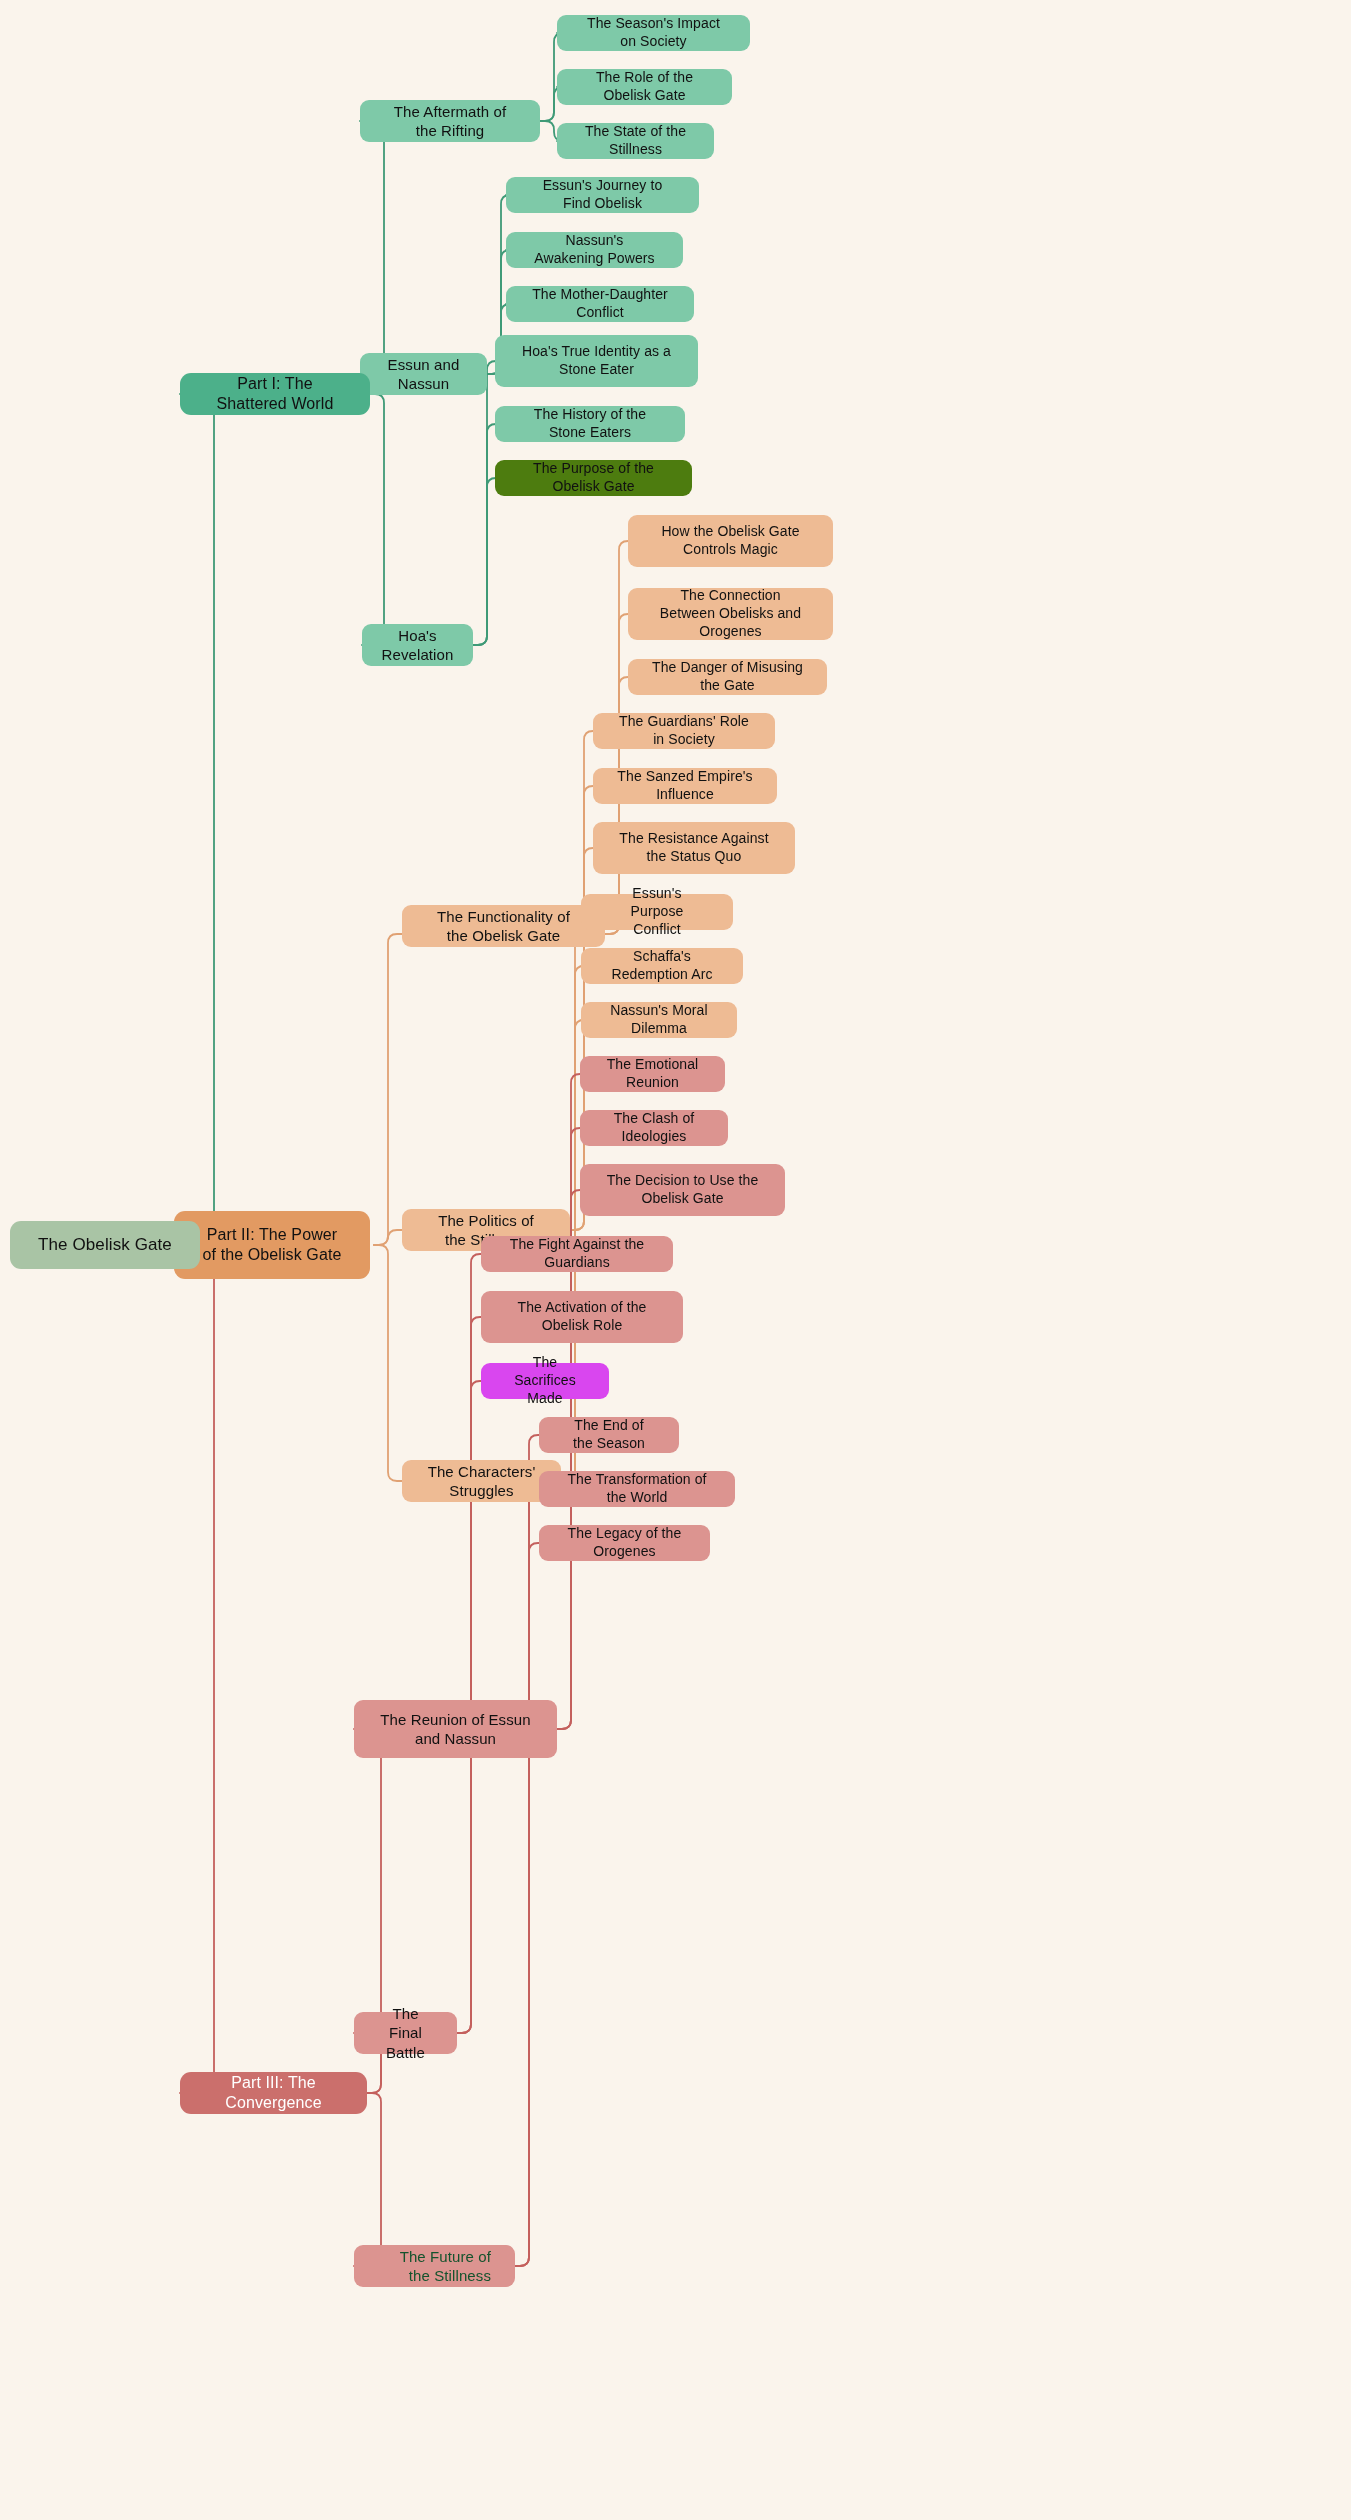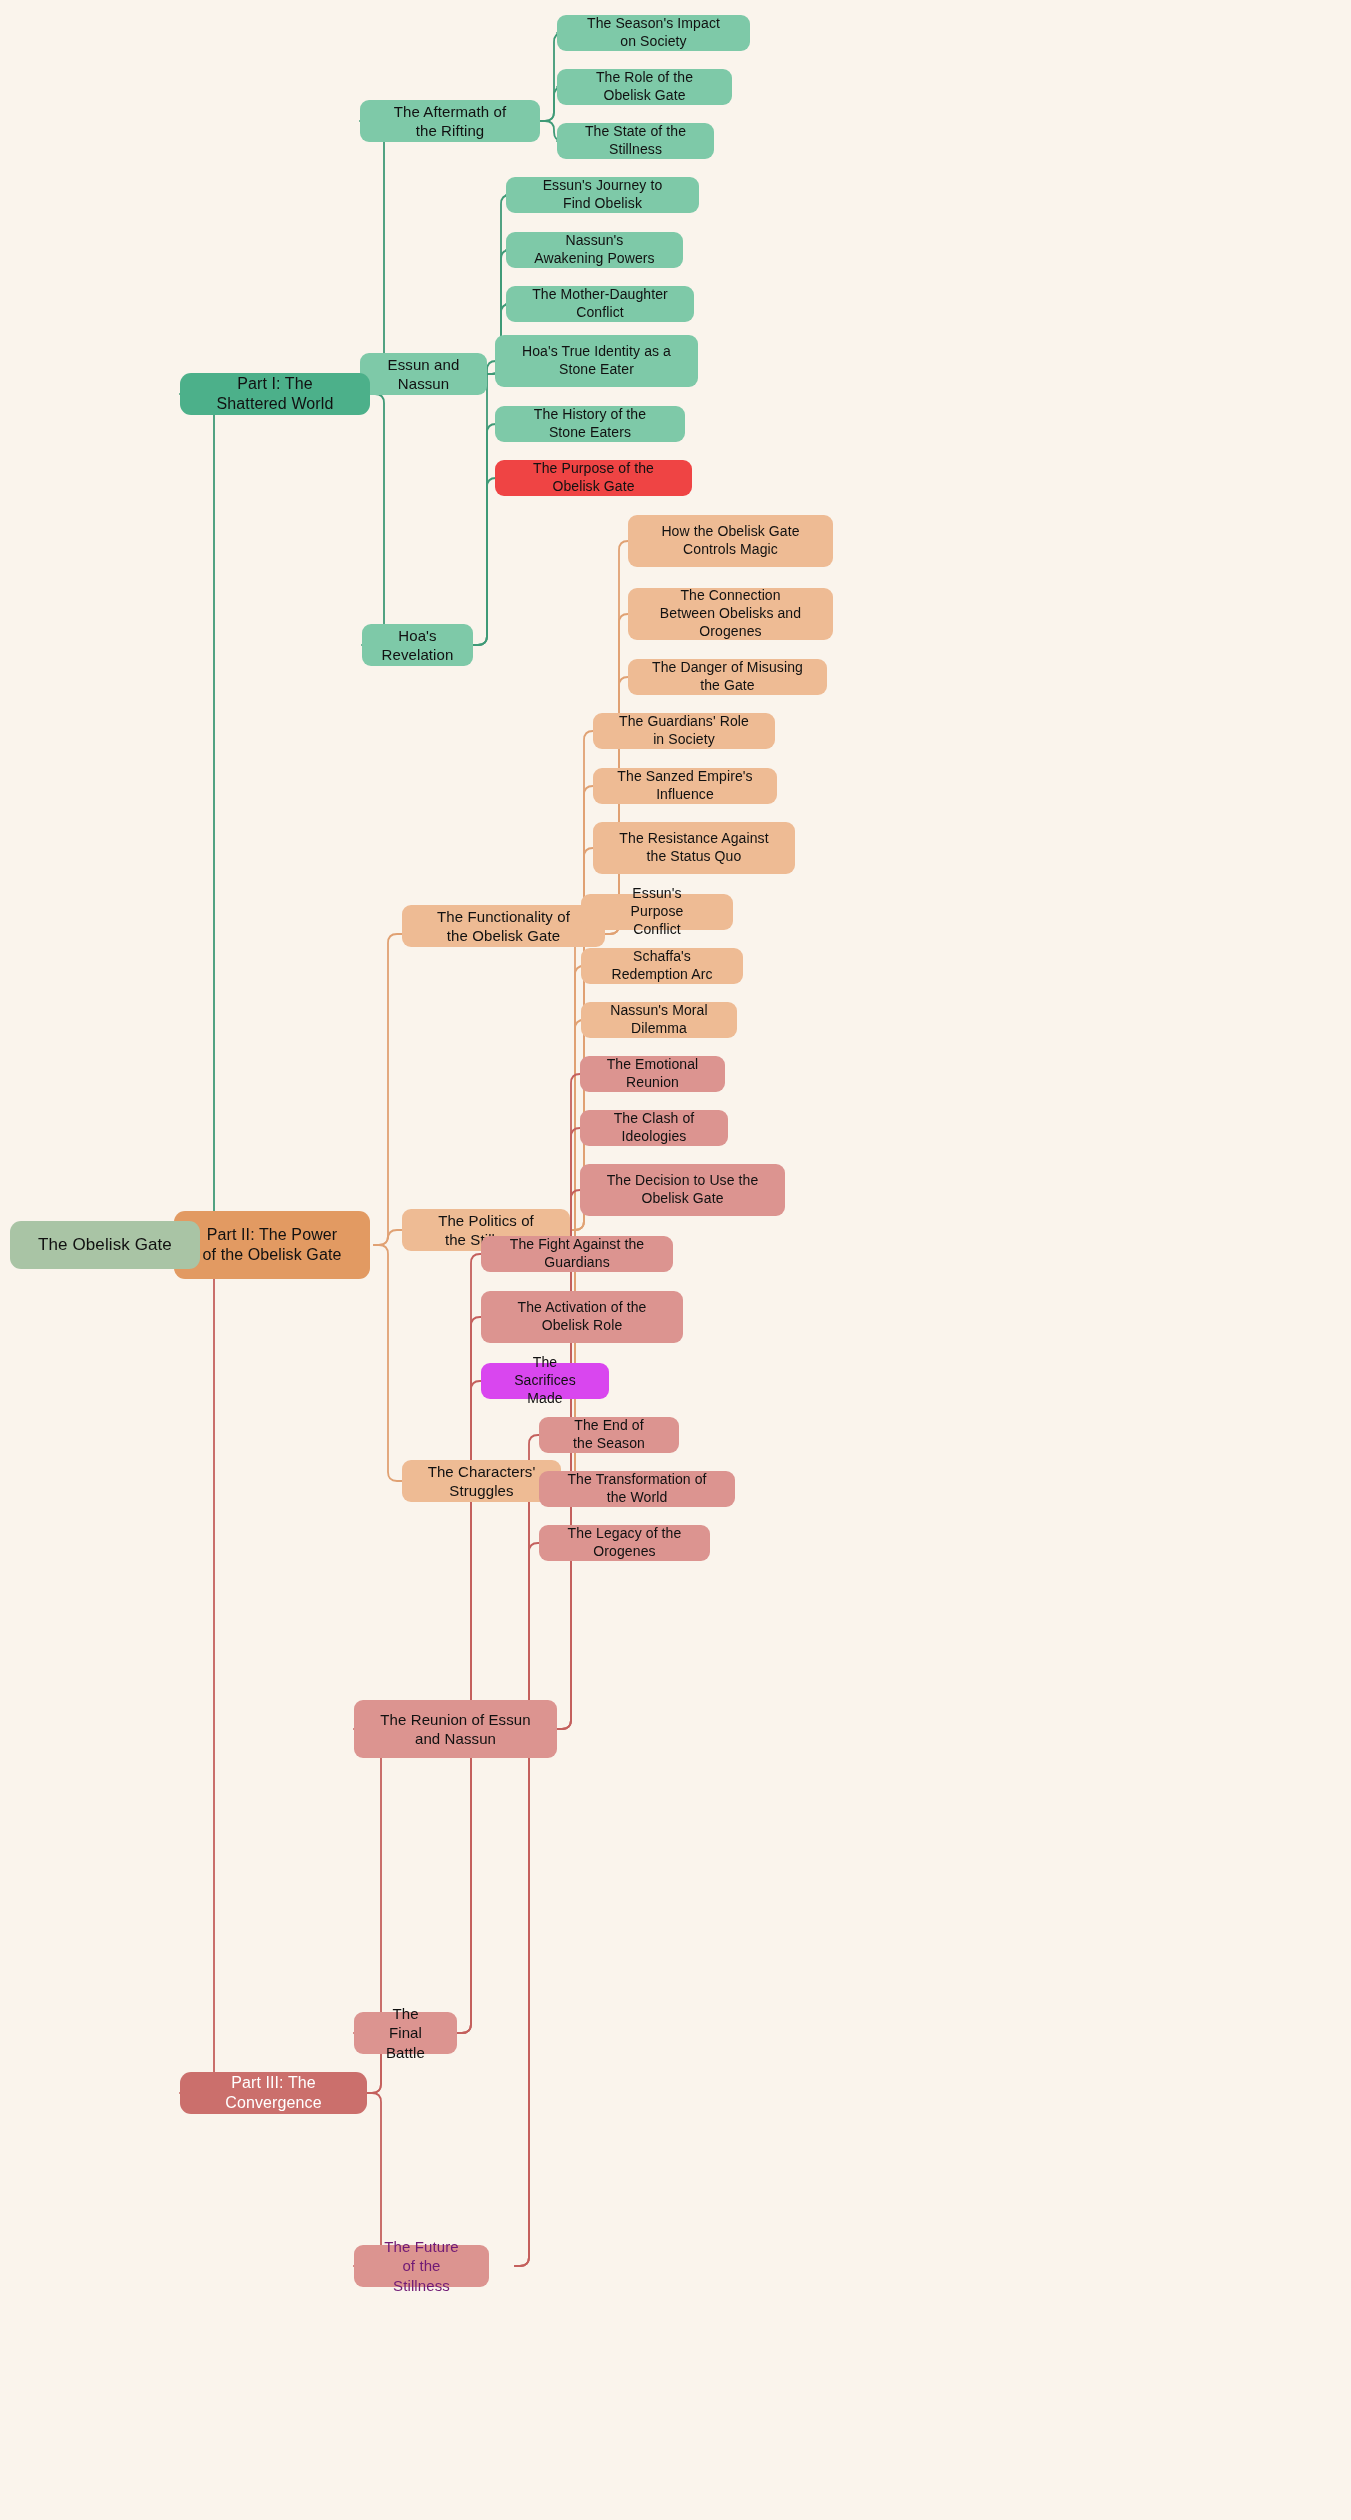--- a/index.html
+++ b/index.html
@@ -94,21 +94,21 @@
       <div class="node level3" style="left: 557px; top: 15px; width: 193px; height: 36px; background: rgb(126, 201, 168); color: rgb(17, 17, 17); font-size: 14px;">The Season's Impact on Society</div>
       <div class="node level3" style="left: 557px; top: 69px; width: 175px; height: 36px; background: rgb(126, 201, 168); color: rgb(17, 17, 17); font-size: 14px;">The Role of the Obelisk Gate</div>
       <div class="node level3" style="left: 557px; top: 123px; width: 157px; height: 36px; background: rgb(126, 201, 168); color: rgb(17, 17, 17); font-size: 14px;">The State of the Stillness</div>
       <div class="node level2" style="left: 360px; top: 100px; width: 180px; height: 42px; background: rgb(126, 201, 168); color: rgb(17, 17, 17); font-size: 15px;">The Aftermath of the Rifting</div>
       <div class="node level3" style="left: 506px; top: 177px; width: 193px; height: 36px; background: rgb(126, 201, 168); color: rgb(17, 17, 17); font-size: 14px;">Essun's Journey to Find Obelisk</div>
       <div class="node level3" style="left: 506px; top: 232px; width: 177px; height: 36px; background: rgb(126, 201, 168); color: rgb(17, 17, 17); font-size: 14px;">Nassun's Awakening Powers</div>
       <div class="node level3" style="left: 506px; top: 286px; width: 188px; height: 36px; background: rgb(126, 201, 168); color: rgb(17, 17, 17); font-size: 14px;">The Mother-Daughter Conflict</div>
       <div class="node level2" style="left: 360px; top: 353px; width: 127px; height: 42px; background: rgb(126, 201, 168); color: rgb(17, 17, 17); font-size: 15px;">Essun and Nassun</div>
       <div class="node level3" style="left: 495px; top: 335px; width: 203px; height: 52px; background: rgb(126, 201, 168); color: rgb(17, 17, 17); font-size: 14px;">Hoa's True Identity as a Stone Eater</div>
       <div class="node level3" style="left: 495px; top: 406px; width: 190px; height: 36px; background: rgb(126, 201, 168); color: rgb(17, 17, 17); font-size: 14px;">The History of the Stone Eaters</div>
-      <div class="node level3" style="left: 495px; top: 460px; width: 197px; height: 36px; background: #ef4444; color: rgb(17, 17, 17); font-size: 14px;">The Purpose of the Obelisk Gate</div>
+      <div class="node level3" style="left: 495px; top: 460px; width: 197px; height: 36px; background: #4d7c0f; color: rgb(17, 17, 17); font-size: 14px;">The Purpose of the Obelisk Gate</div>
       <div class="node level2" style="left: 362px; top: 624px; width: 111px; height: 42px; background: rgb(126, 201, 168); color: rgb(17, 17, 17); font-size: 15px;">Hoa's Revelation</div>
       <div class="node level1" style="left: 180px; top: 373px; width: 190px; height: 42px; background: rgb(76, 176, 138); color: rgb(17, 17, 17); font-size: 16px;">Part I: The Shattered World</div>
       <div class="node level3" style="left: 628px; top: 515px; width: 205px; height: 52px; background: rgb(238, 187, 148); color: rgb(17, 17, 17); font-size: 14px;">How the Obelisk Gate Controls Magic</div>
       <div class="node level3" style="left: 628px; top: 588px; width: 205px; height: 52px; background: rgb(238, 187, 148); color: rgb(17, 17, 17); font-size: 14px;">The Connection Between Obelisks and Orogenes</div>
       <div class="node level3" style="left: 628px; top: 659px; width: 199px; height: 36px; background: rgb(238, 187, 148); color: rgb(17, 17, 17); font-size: 14px;">The Danger of Misusing the Gate</div>
       <div class="node level2" style="left: 402px; top: 905px; width: 203px; height: 42px; background: rgb(238, 187, 148); color: rgb(17, 17, 17); font-size: 15px;">The Functionality of the Obelisk Gate</div>
       <div class="node level3" style="left: 593px; top: 713px; width: 182px; height: 36px; background: rgb(238, 187, 148); color: rgb(17, 17, 17); font-size: 14px;">The Guardians' Role in Society</div>
       <div class="node level3" style="left: 593px; top: 768px; width: 184px; height: 36px; background: rgb(238, 187, 148); color: rgb(17, 17, 17); font-size: 14px;">The Sanzed Empire's Influence</div>
       <div class="node level3" style="left: 593px; top: 822px; width: 202px; height: 52px; background: rgb(238, 187, 148); color: rgb(17, 17, 17); font-size: 14px;">The Resistance Against the Status Quo</div>
       <div class="node level2" style="left: 402px; top: 1209px; width: 168px; height: 42px; background: rgb(238, 187, 148); color: rgb(17, 17, 17); font-size: 15px;">The Politics of the Stillness</div>
@@ -121,17 +121,17 @@
       <div class="node level3" style="left: 580px; top: 1110px; width: 148px; height: 36px; background: rgb(220, 148, 144); color: rgb(17, 17, 17); font-size: 14px;">The Clash of Ideologies</div>
       <div class="node level3" style="left: 580px; top: 1164px; width: 205px; height: 52px; background: rgb(220, 148, 144); color: rgb(17, 17, 17); font-size: 14px;">The Decision to Use the Obelisk Gate</div>
       <div class="node level2" style="left: 354px; top: 1700px; width: 203px; height: 58px; background: rgb(220, 148, 144); color: rgb(17, 17, 17); font-size: 15px;">The Reunion of Essun and Nassun</div>
       <div class="node level3" style="left: 481px; top: 1236px; width: 192px; height: 36px; background: rgb(220, 148, 144); color: rgb(17, 17, 17); font-size: 14px;">The Fight Against the Guardians</div>
       <div class="node level3" style="left: 481px; top: 1291px; width: 202px; height: 52px; background: rgb(220, 148, 144); color: rgb(17, 17, 17); font-size: 14px;">The Activation of the Obelisk Role</div>
       <div class="node level3" style="left: 481px; top: 1363px; width: 128px; height: 36px; background: #d946ef; color: rgb(17, 17, 17); font-size: 14px; border-radius: 9px;">The Sacrifices Made</div>
       <div class="node level2" style="left: 354px; top: 2012px; width: 103px; height: 42px; background: rgb(220, 148, 144); color: rgb(17, 17, 17); font-size: 15px;">The Final Battle</div>
       <div class="node level3" style="left: 539px; top: 1417px; width: 140px; height: 36px; background: rgb(220, 148, 144); color: rgb(17, 17, 17); font-size: 14px;">The End of the Season</div>
       <div class="node level3" style="left: 539px; top: 1471px; width: 196px; height: 36px; background: rgb(220, 148, 144); color: rgb(17, 17, 17); font-size: 14px;">The Transformation of the World</div>
       <div class="node level3" style="left: 539px; top: 1525px; width: 171px; height: 36px; background: rgb(220, 148, 144); color: rgb(17, 17, 17); font-size: 14px;">The Legacy of the Orogenes</div>
-      <div class="node level2" style="left: 354px; top: 2245px; width: 135px; height: 42px; background: rgb(220, 148, 144); color: #701a75; font-size: 15px;">The Future of the Stillness</div>
+      <div class="node level2" style="left: 354px; top: 2245px; width: 161px; height: 42px; background: rgb(220, 148, 144); color: #14532d; font-size: 15px; text-align: right;">The Future of the Stillness</div>
       <div class="node level1" style="left: 180px; top: 2072px; width: 187px; height: 42px; background: rgb(203, 111, 108); color: rgb(255, 255, 255); font-size: 16px;">Part III: The Convergence</div>
       <div class="node root" style="left: 10px; top: 1221px; width: 190px; height: 48px; background: rgb(169, 196, 165); color: rgb(17, 17, 17); font-size: 17px;">The Obelisk Gate</div>
     </div>
 </div>
 
 </body></html>

